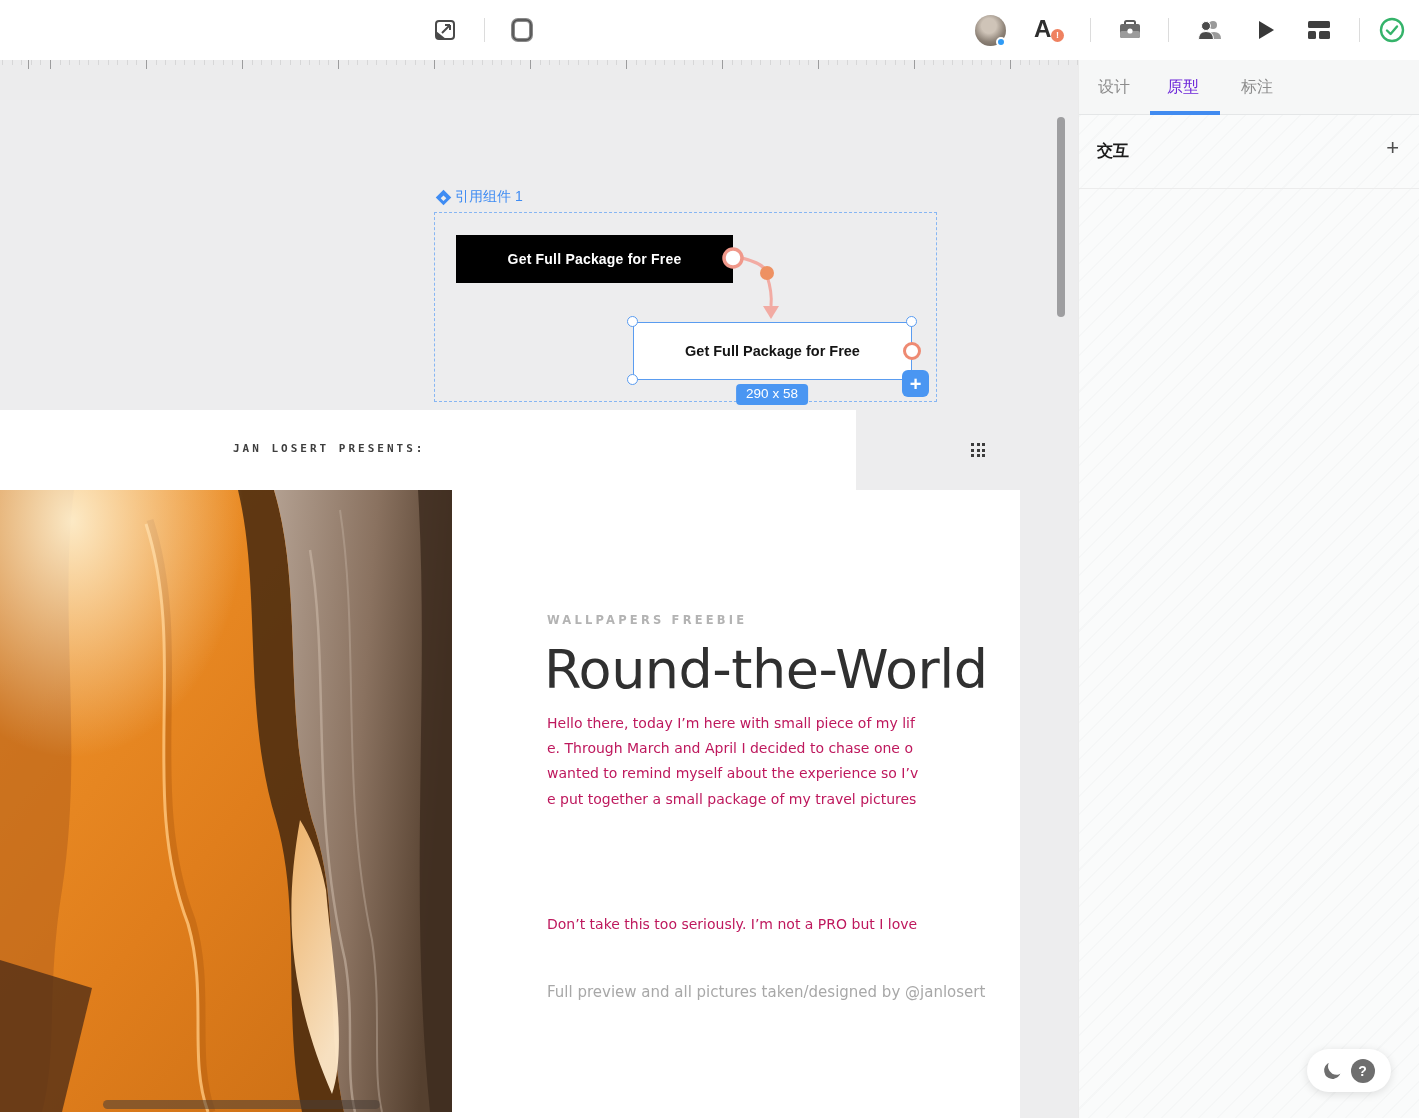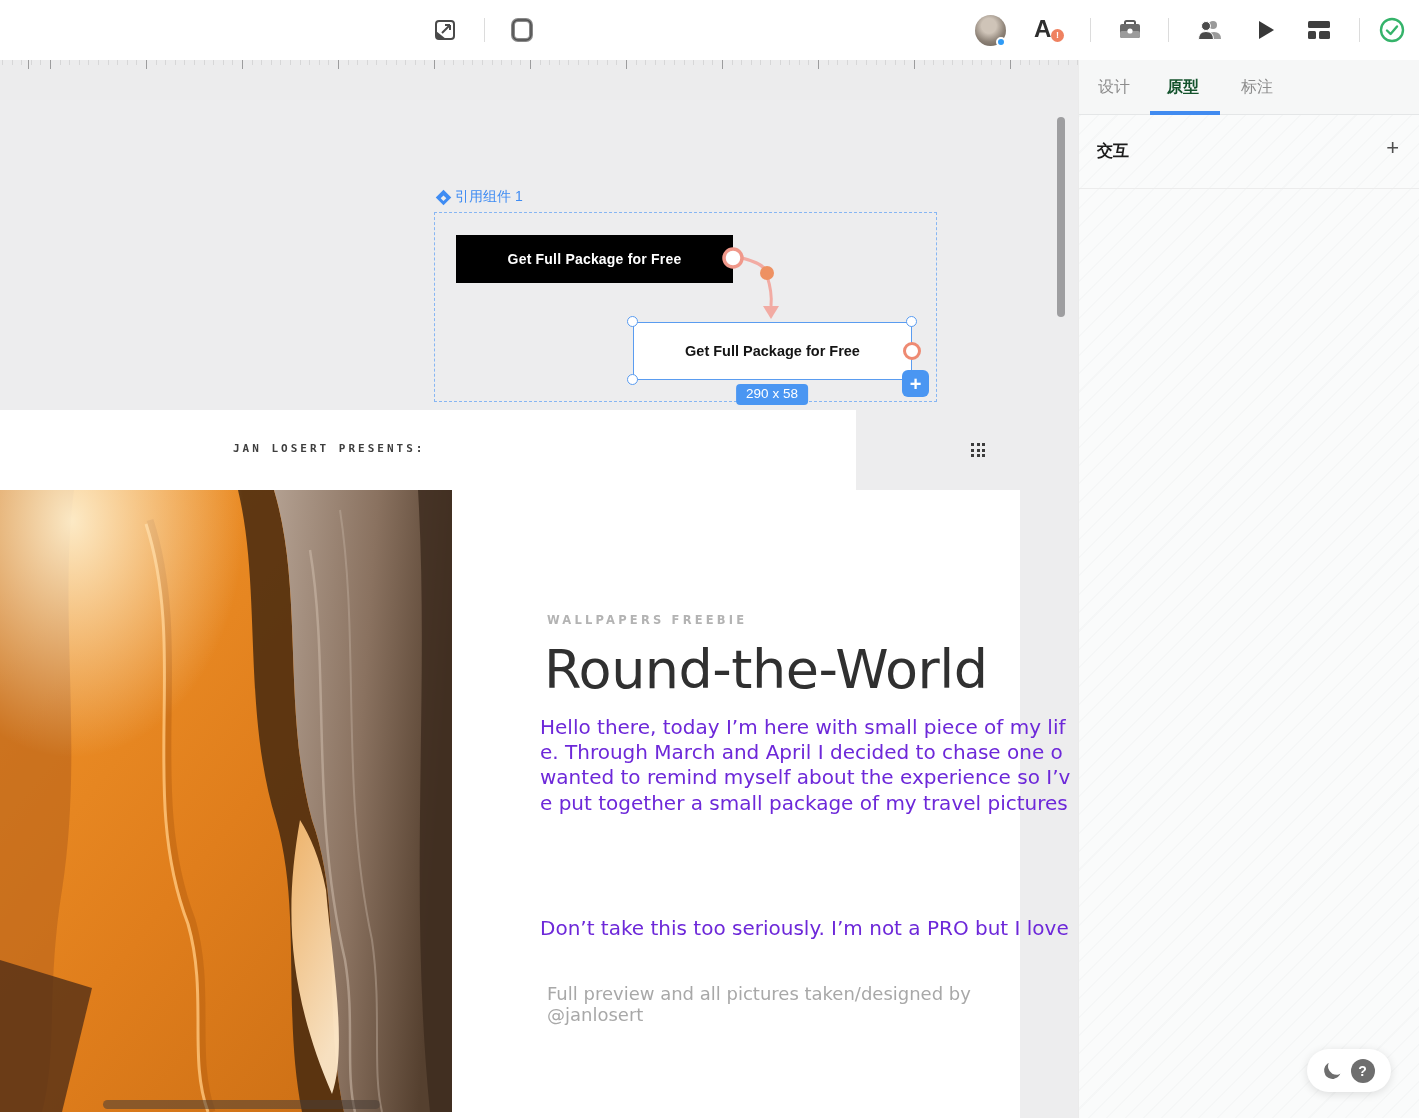--- a/index.html
+++ b/index.html
@@ -68,39 +68,39 @@
   #presents { position:absolute; left:233px; top:32px; font-size:11px; font-weight:bold; letter-spacing:3px;
               color:#3e3e3e; font-family:"DejaVu Sans Mono","Liberation Mono",monospace; }
   #grid-icon { position:absolute; left:971px; top:33px; width:17px; height:17px;
                display:grid; grid-template-columns:repeat(3,3px); grid-template-rows:repeat(3,3px); gap:2.5px; }
   #grid-icon span { background:#3c3c3c; width:3px; height:3px; }
   #photo { position:absolute; left:0; top:80px; width:452px; height:622px; }
   #content-col { position:absolute; left:452px; top:80px; width:568px; height:628px; background:#ffffff;
                  font-family:"DejaVu Sans","Liberation Sans",sans-serif; }
   #eyebrow { position:absolute; left:95px; top:123px; font-size:11.5px; letter-spacing:3.2px; color:#b3b3b3; font-weight:bold; }
   #page-title { position:absolute; left:92px; top:148px; font-size:54px; color:#303030; letter-spacing:-0.5px; }
-  .para { position:absolute; left:88px; font-size:20px; color:#6d28d9; }
+  .para { position:absolute; left:95px; font-size:14px; color:#be185d; }
   .para div { height:25.2px; white-space:pre; }
   #para1 { top:225px; }
   #para2 { top:426px; }
-  #credit { position:absolute; left:95px; top:493px; font-size:18px; color:#a8a8a8; }
+  #credit { position:absolute; left:95px; top:493px; font-size:15px; color:#a8a8a8; }
 
   
   #hscroll { position:absolute; left:103px; top:1040px; width:277px; height:9px; border-radius:5px;
              background:rgba(72,62,55,0.55); cursor:pointer; z-index:9; }
   #vscroll { position:absolute; left:1057px; top:57px; width:8px; height:200px; border-radius:4px;
              background:#9e9ea0; cursor:pointer; z-index:9; }
 
   
   #panel { position:absolute; left:1078px; top:60px; width:341px; height:1058px; background:#fafbfb;
            border-left:1px solid #ebebeb; z-index:20;
            background-image:repeating-linear-gradient(135deg, rgba(120,130,135,0.035) 0 1.5px, transparent 1.5px 13px); }
   #tabs { position:absolute; left:0; top:0; width:100%; height:55px; background:#f6f7f7; border-bottom:1px solid #e4e6e7; }
   .tab { position:absolute; top:17px; font-size:16px; color:#8c8c8c; cursor:pointer; }
-  .tab.active { color:#14532d; font-weight:bold; }
+  .tab.active { color:#6d28d9; font-weight:normal; }
   #tab-underline { position:absolute; left:1150px; top:111px; width:70px; height:4px; background:#418bf0; z-index:21; }
   #interaction-row { position:absolute; left:0; top:55px; width:100%; height:74px; border-bottom:1px solid #ececec; }
   #interaction-title { position:absolute; left:18px; top:26px; font-size:16px; font-weight:bold; color:#1c1c1c; }
   #interaction-add { position:absolute; right:20px; top:20px; font-size:22px; font-weight:300; color:#4f4f4f; cursor:pointer; }
 
   
   #help-pill { position:absolute; left:1307px; top:1049px; width:84px; height:43px; border-radius:22px;
                background:#ffffff; box-shadow:0 2px 10px rgba(0,0,0,0.12); z-index:40;
                display:flex; align-items:center; justify-content:center; gap:10px; }
   .moon { position:relative; width:17px; height:17px; border-radius:50%;

